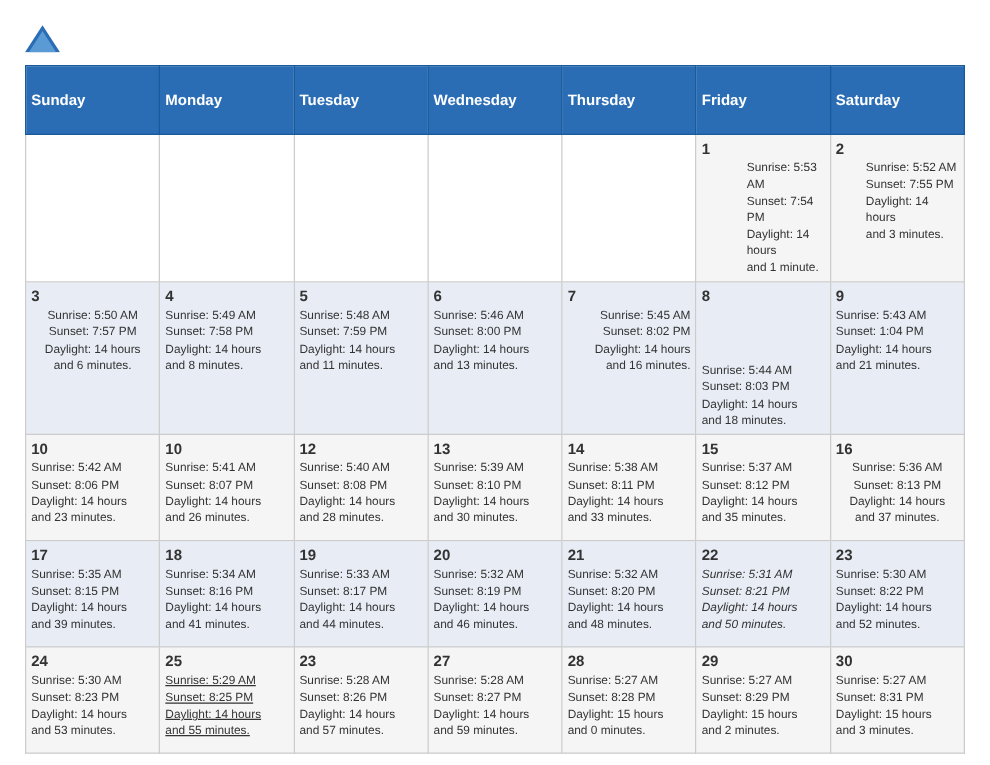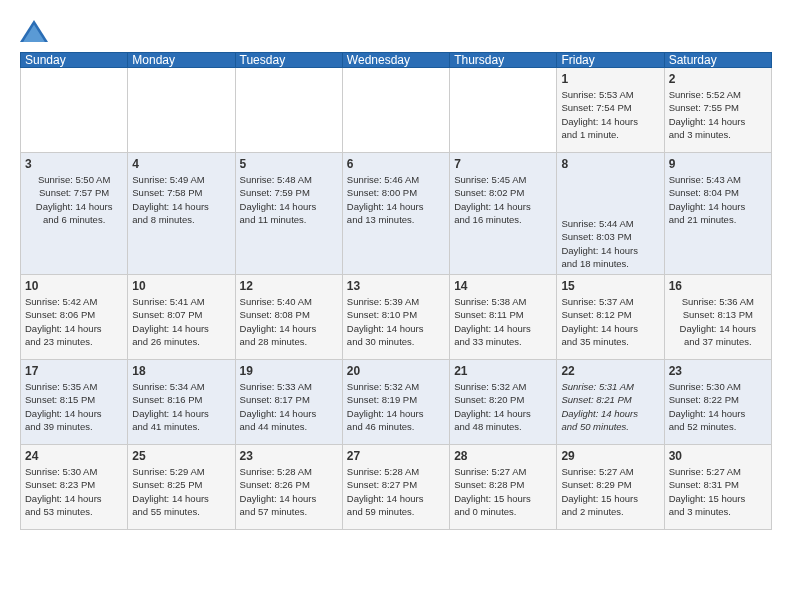--- a/index.html
+++ b/index.html
@@ -49,22 +49,22 @@
     }
     table {
       width: 100%;
       border-collapse: collapse;
       table-layout: fixed;
     }
     thead tr th {
       background-color: #2a6db5;
       color: #fff;
       font-size: 12px;
-      font-weight: normal;
-      padding: 0 4px;
+      font-weight: bold;
+      padding: 20px 4px;
       text-align: left;
       border: 1px solid #1a5a9a;
     }
     tbody tr td {
       border: 1px solid #ccc;
       vertical-align: top;
       padding: 4px;
       font-size: 10px;
       color: #333;
       height: 85px;
@@ -124,28 +124,28 @@
   </thead>
   <tbody id="calendar-body">
   <tr>
         <td class="empty-cell"></td>
         <td class="empty-cell"></td>
         <td class="empty-cell"></td>
         <td class="empty-cell"></td>
         <td class="empty-cell"></td>
         <td>
           <div class="day-number">1</div>
-          <div class="day-info" style="white-space: pre-line;">Sunrise: 5:53 AM
+          <div class="day-info" style="white-space: pre-line; margin-left: 36px;">Sunrise: 5:53 AM
 Sunset: 7:54 PM
 Daylight: 14 hours
 and 1 minute.</div>
         </td>
         <td>
           <div class="day-number">2</div>
-          <div class="day-info" style="white-space: pre-line;">Sunrise: 5:52 AM
+          <div class="day-info" style="white-space: pre-line; margin-left: 24px;">Sunrise: 5:52 AM
 Sunset: 7:55 PM
 Daylight: 14 hours
 and 3 minutes.</div>
         </td>
       </tr>
       <tr>
         <td>
           <div class="day-number">3</div>
           <div class="day-info" style="white-space: pre-line; text-align: center;">Sunrise: 5:50 AM
 Sunset: 7:57 PM
@@ -168,36 +168,36 @@
         </td>
         <td>
           <div class="day-number">6</div>
           <div class="day-info" style="white-space: pre-line;">Sunrise: 5:46 AM
 Sunset: 8:00 PM
 Daylight: 14 hours
 and 13 minutes.</div>
         </td>
         <td>
           <div class="day-number">7</div>
-          <div class="day-info" style="white-space: pre-line;">Sunrise: 5:45 AM
+          <div class="day-info" style="white-space: pre-line; text-align: right;">Sunrise: 5:45 AM
 Sunset: 8:02 PM
 Daylight: 14 hours
 and 16 minutes.</div>
         </td>
         <td>
           <div class="day-number">8</div>
           <div class="day-info" style="white-space: pre-line; margin-top: 46px;">Sunrise: 5:44 AM
 Sunset: 8:03 PM
 Daylight: 14 hours
 and 18 minutes.</div>
         </td>
         <td>
           <div class="day-number">9</div>
           <div class="day-info" style="white-space: pre-line;">Sunrise: 5:43 AM
-Sunset: 8:04 PM
+Sunset: 1:04 PM
 Daylight: 14 hours
 and 21 minutes.</div>
         </td>
       </tr>
       <tr>
         <td>
           <div class="day-number">10</div>
           <div class="day-info" style="white-space: pre-line;">Sunrise: 5:42 AM
 Sunset: 8:06 PM
 Daylight: 14 hours
@@ -300,21 +300,21 @@
       <tr>
         <td>
           <div class="day-number">24</div>
           <div class="day-info" style="white-space: pre-line;">Sunrise: 5:30 AM
 Sunset: 8:23 PM
 Daylight: 14 hours
 and 53 minutes.</div>
         </td>
         <td>
           <div class="day-number">25</div>
-          <div class="day-info" style="white-space: pre-line;">Sunrise: 5:29 AM
+          <div class="day-info" style="white-space: pre-line; text-decoration: underline;">Sunrise: 5:29 AM
 Sunset: 8:25 PM
 Daylight: 14 hours
 and 55 minutes.</div>
         </td>
         <td>
           <div class="day-number">23</div>
           <div class="day-info" style="white-space: pre-line;">Sunrise: 5:28 AM
 Sunset: 8:26 PM
 Daylight: 14 hours
 and 57 minutes.</div>

